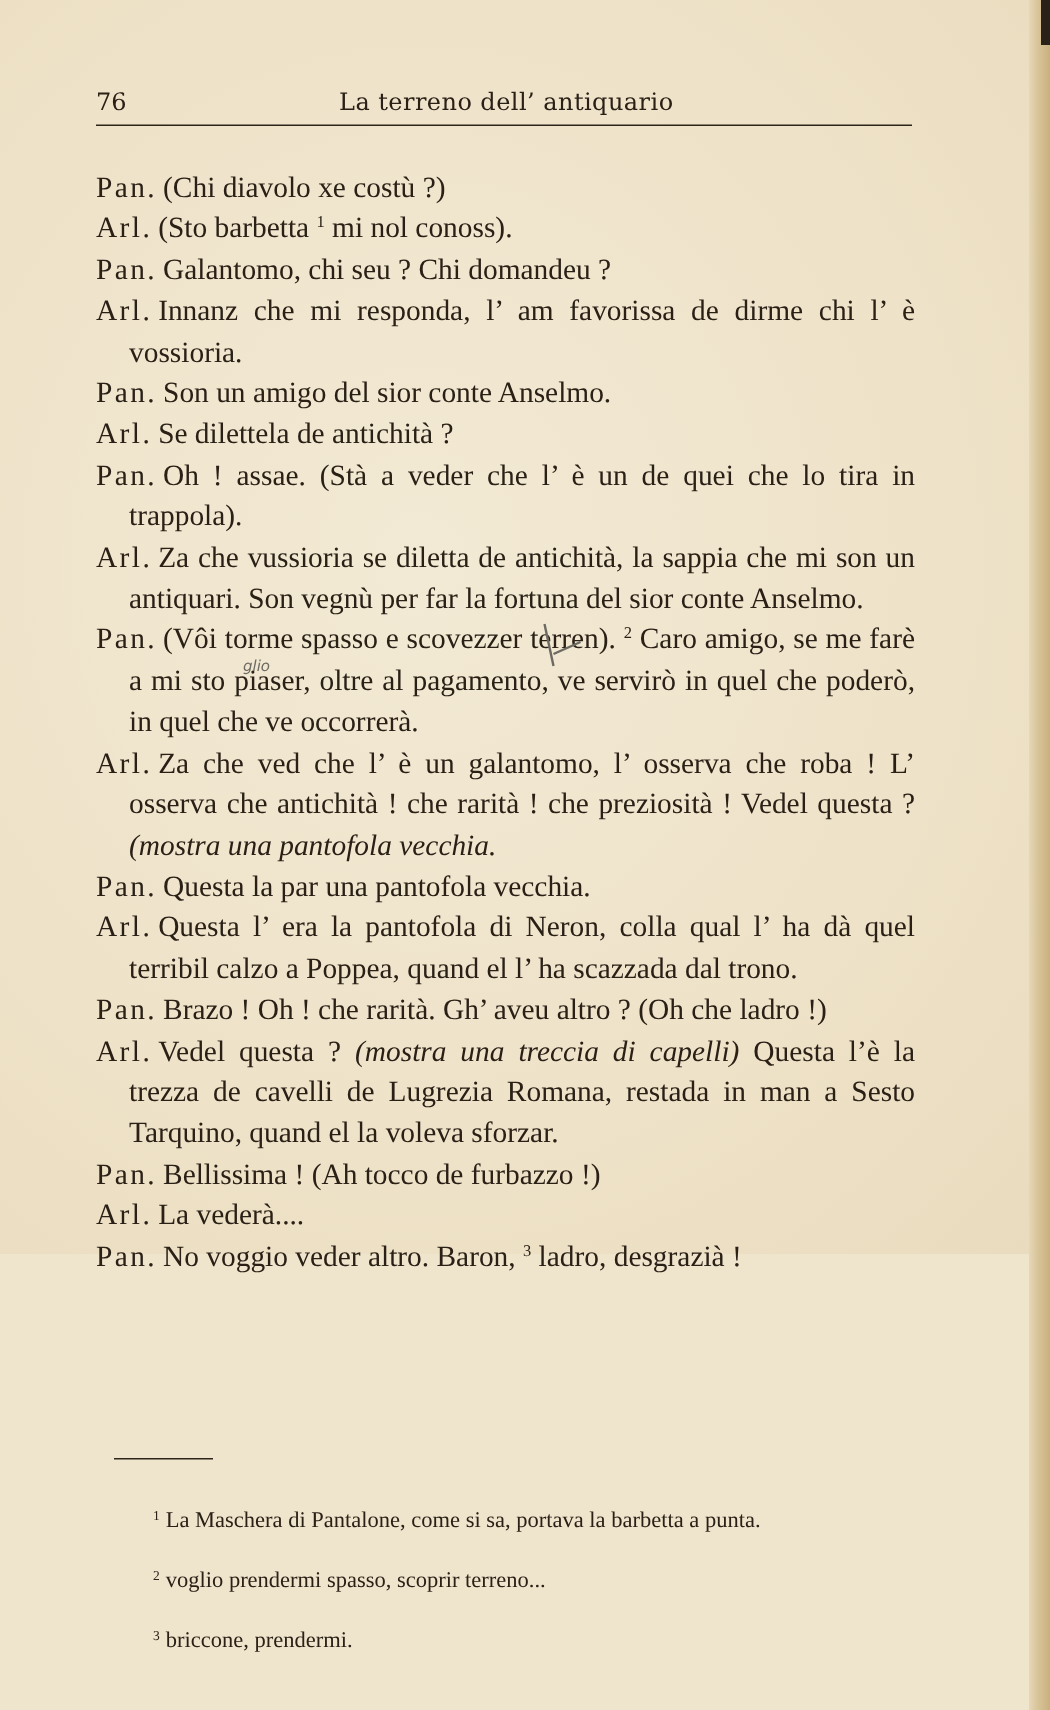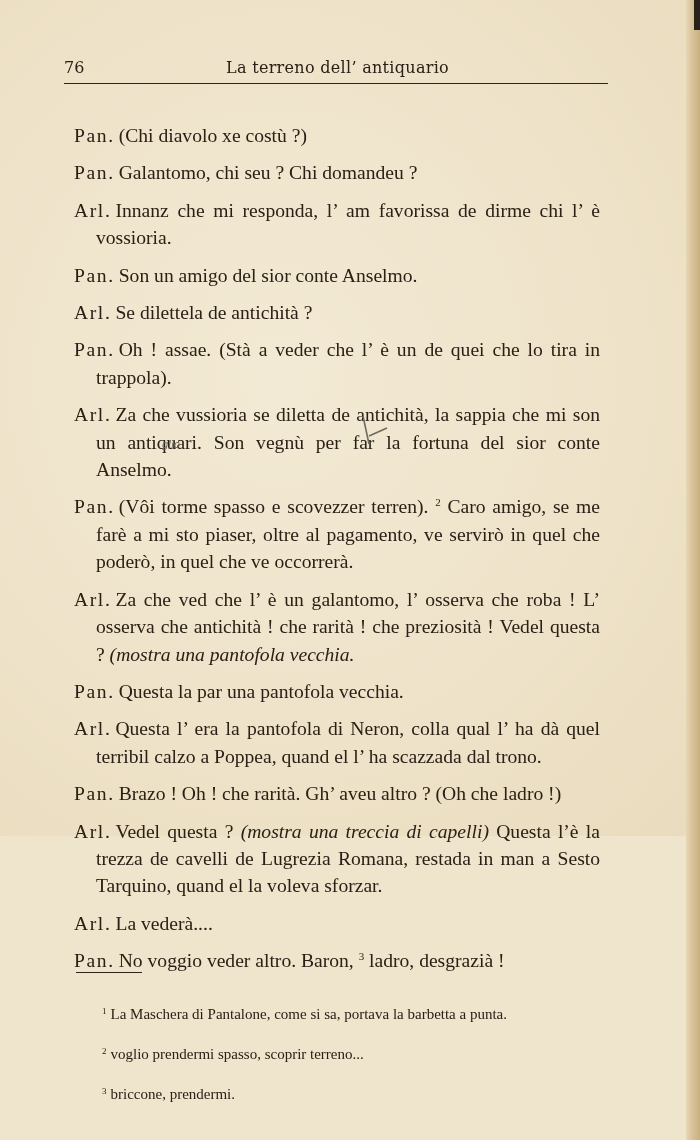--- a/index.html
+++ b/index.html
@@ -67,21 +67,21 @@
       top: 112px;
       width: 546px;
       font-family: "Liberation Serif", "DejaVu Serif", serif;
       font-size: 19.6px;
       line-height: 27.4px;
       text-align: justify;
     }
     .speech {
       padding-left: 22px;
       text-indent: -22px;
-      margin: 10px;
+      margin: 0;
     }
     .speaker {
       letter-spacing: 1.6px;
       margin-right: 4px;
     }
     .stage {
       font-style: italic;
     }
     sup {
       font-size: 11px;
@@ -140,32 +140,34 @@
   <div class="page-edge-dark"></div>
 
   <div class="header">
     <span class="page-num">76</span>
     <span class="running-title">La terreno dell’ antiquario</span>
   </div>
   <div class="header-rule"></div>
 
   <div class="body-text" id="dialogue">
       <p class="speech"><span class="speaker">Pan.</span><span>(Chi diavolo xe costù ?)</span></p>
+      <p class="speech"><span class="speaker">Arl.</span><span>(Sto barbetta </span><sup>1</sup><span> mi nol conoss).</span></p>
       <p class="speech"><span class="speaker">Pan.</span><span>Galantomo, chi seu ? Chi domandeu ?</span></p>
       <p class="speech"><span class="speaker">Arl.</span><span>Innanz che mi responda, l’ am favorissa de dirme chi l’ è vossioria.</span></p>
       <p class="speech"><span class="speaker">Pan.</span><span>Son un amigo del sior conte Anselmo.</span></p>
       <p class="speech"><span class="speaker">Arl.</span><span>Se dilettela de antichità ?</span></p>
       <p class="speech"><span class="speaker">Pan.</span><span>Oh ! assae. (Stà a veder che l’ è un de quei che lo tira in trappola).</span></p>
       <p class="speech"><span class="speaker">Arl.</span><span>Za che vussioria se diletta de antichità, la sappia che mi son un antiquari. Son vegnù per far la fortuna del sior conte Anselmo.</span></p>
       <p class="speech"><span class="speaker">Pan.</span><span>(Vôi torme spasso e scovezzer terren). </span><sup>2</sup><span> Caro amigo, se me farè a mi sto piaser, oltre al pagamento, ve servirò in quel che poderò, in quel che ve occorrerà.</span></p>
       <p class="speech"><span class="speaker">Arl.</span><span>Za che ved che l’ è un galantomo, l’ osserva che roba ! L’ osserva che antichità ! che rarità ! che preziosità ! Vedel questa ? </span><span class="stage">(mostra una pantofola vecchia.</span></p>
       <p class="speech"><span class="speaker">Pan.</span><span>Questa la par una pantofola vecchia.</span></p>
       <p class="speech"><span class="speaker">Arl.</span><span>Questa l’ era la pantofola di Neron, colla qual l’ ha dà quel terribil calzo a Poppea, quand el l’ ha scazzada dal trono.</span></p>
       <p class="speech"><span class="speaker">Pan.</span><span>Brazo ! Oh ! che rarità. Gh’ aveu altro ? (Oh che ladro !)</span></p>
       <p class="speech"><span class="speaker">Arl.</span><span>Vedel questa ? </span><span class="stage">(mostra una treccia di capelli)</span><span> Questa l’è la trezza de cavelli de Lugrezia Romana, restada in man a Sesto Tarquino, quand el la voleva sforzar.</span></p>
+      <p class="speech"><span class="speaker">Pan.</span><span>Bellissima ! (Ah tocco de furbazzo !)</span></p>
       <p class="speech"><span class="speaker">Arl.</span><span>La vederà....</span></p>
       <p class="speech"><span class="speaker">Pan.</span><span>No voggio veder altro. Baron, </span><sup>3</sup><span> ladro, desgrazià !</span></p>
     </div>
 
   <svg class="pencil-mark" viewBox="0 0 40 34">
     <path d="M8 2 L14 30" stroke="#6d6a63" stroke-width="1.6" fill="none"></path>
     <path d="M14 22 L32 14" stroke="#6d6a63" stroke-width="1.6" fill="none"></path>
   </svg>
   <span class="pencil-note">glio</span>
 

